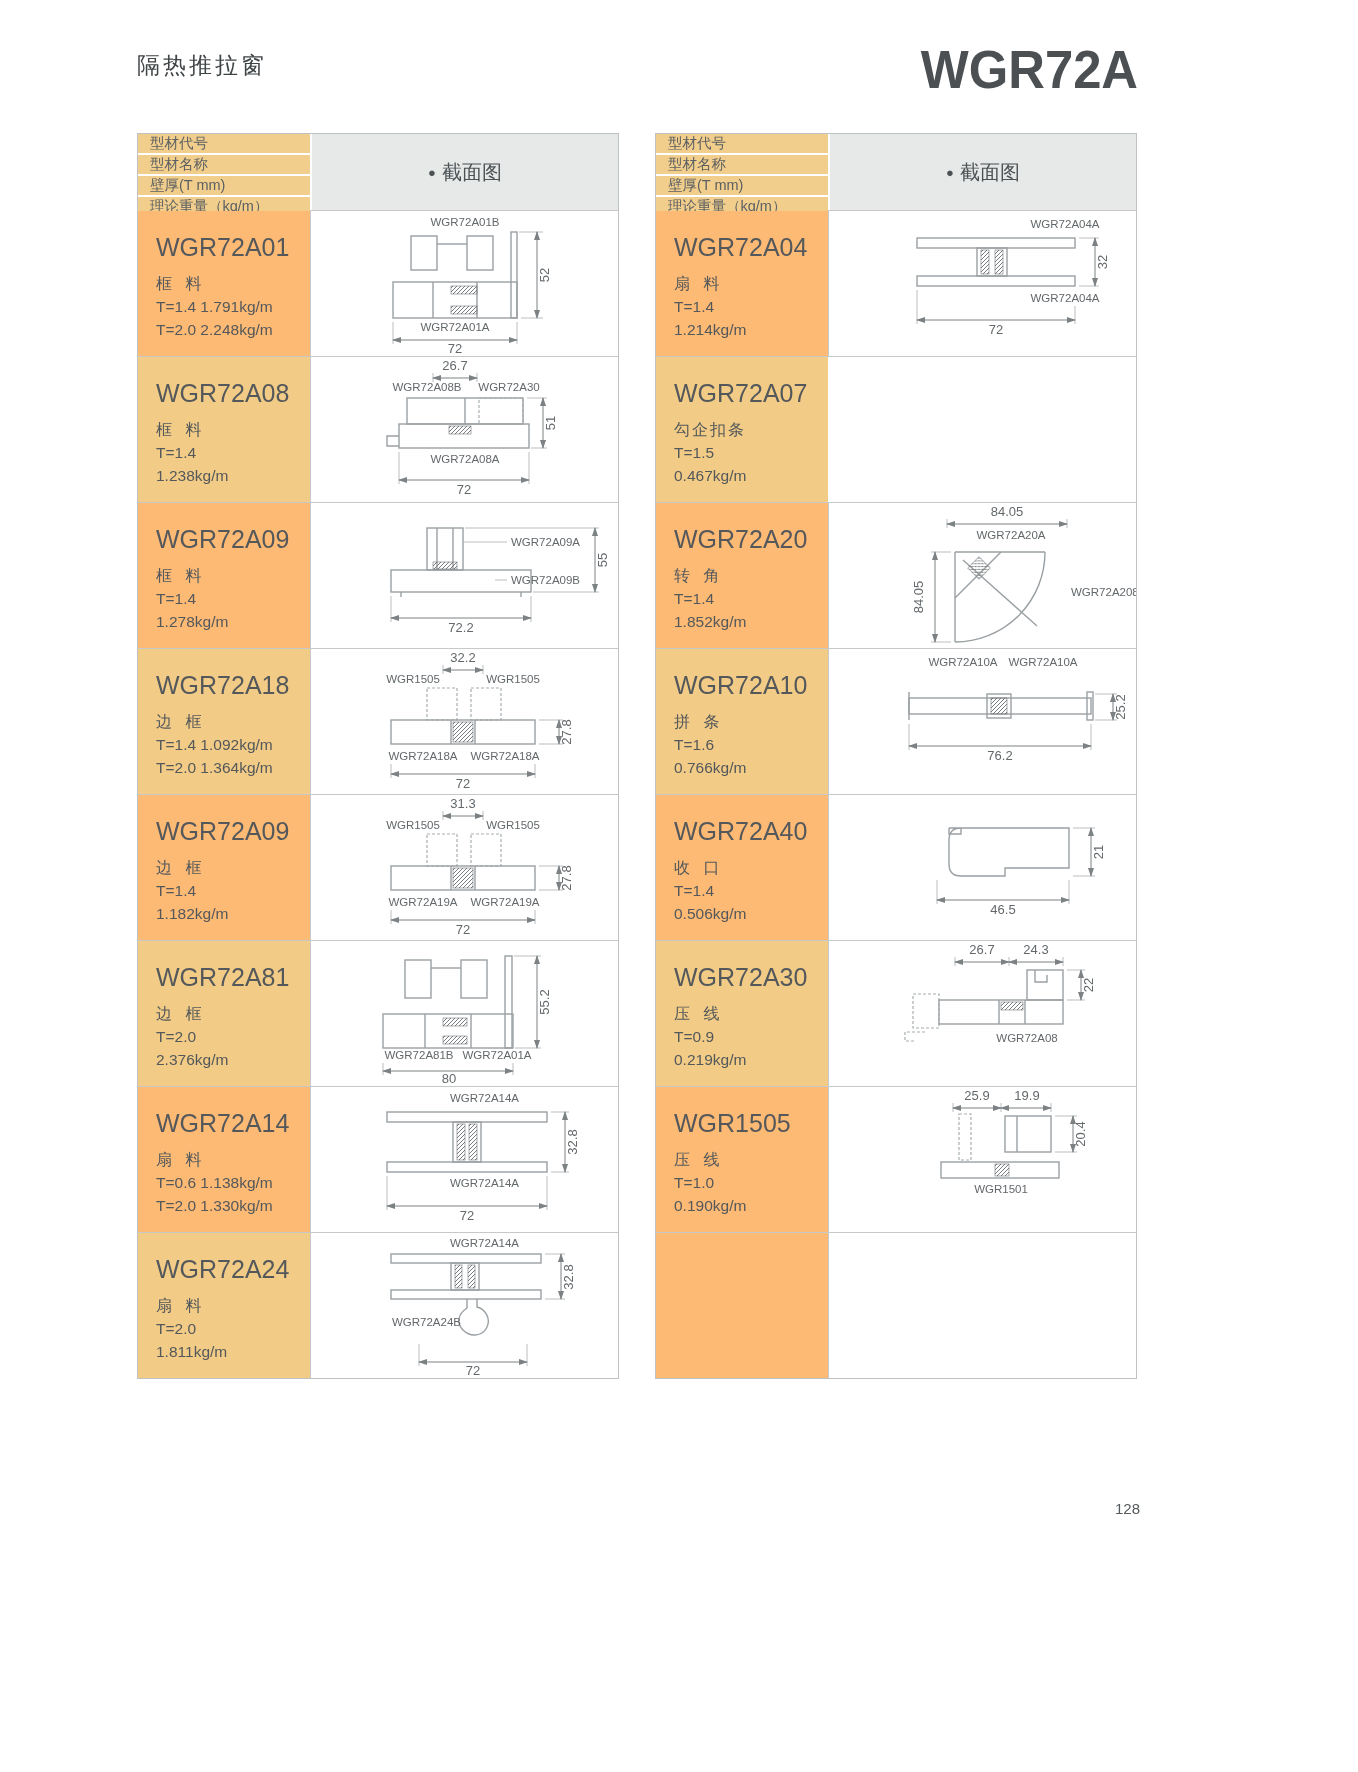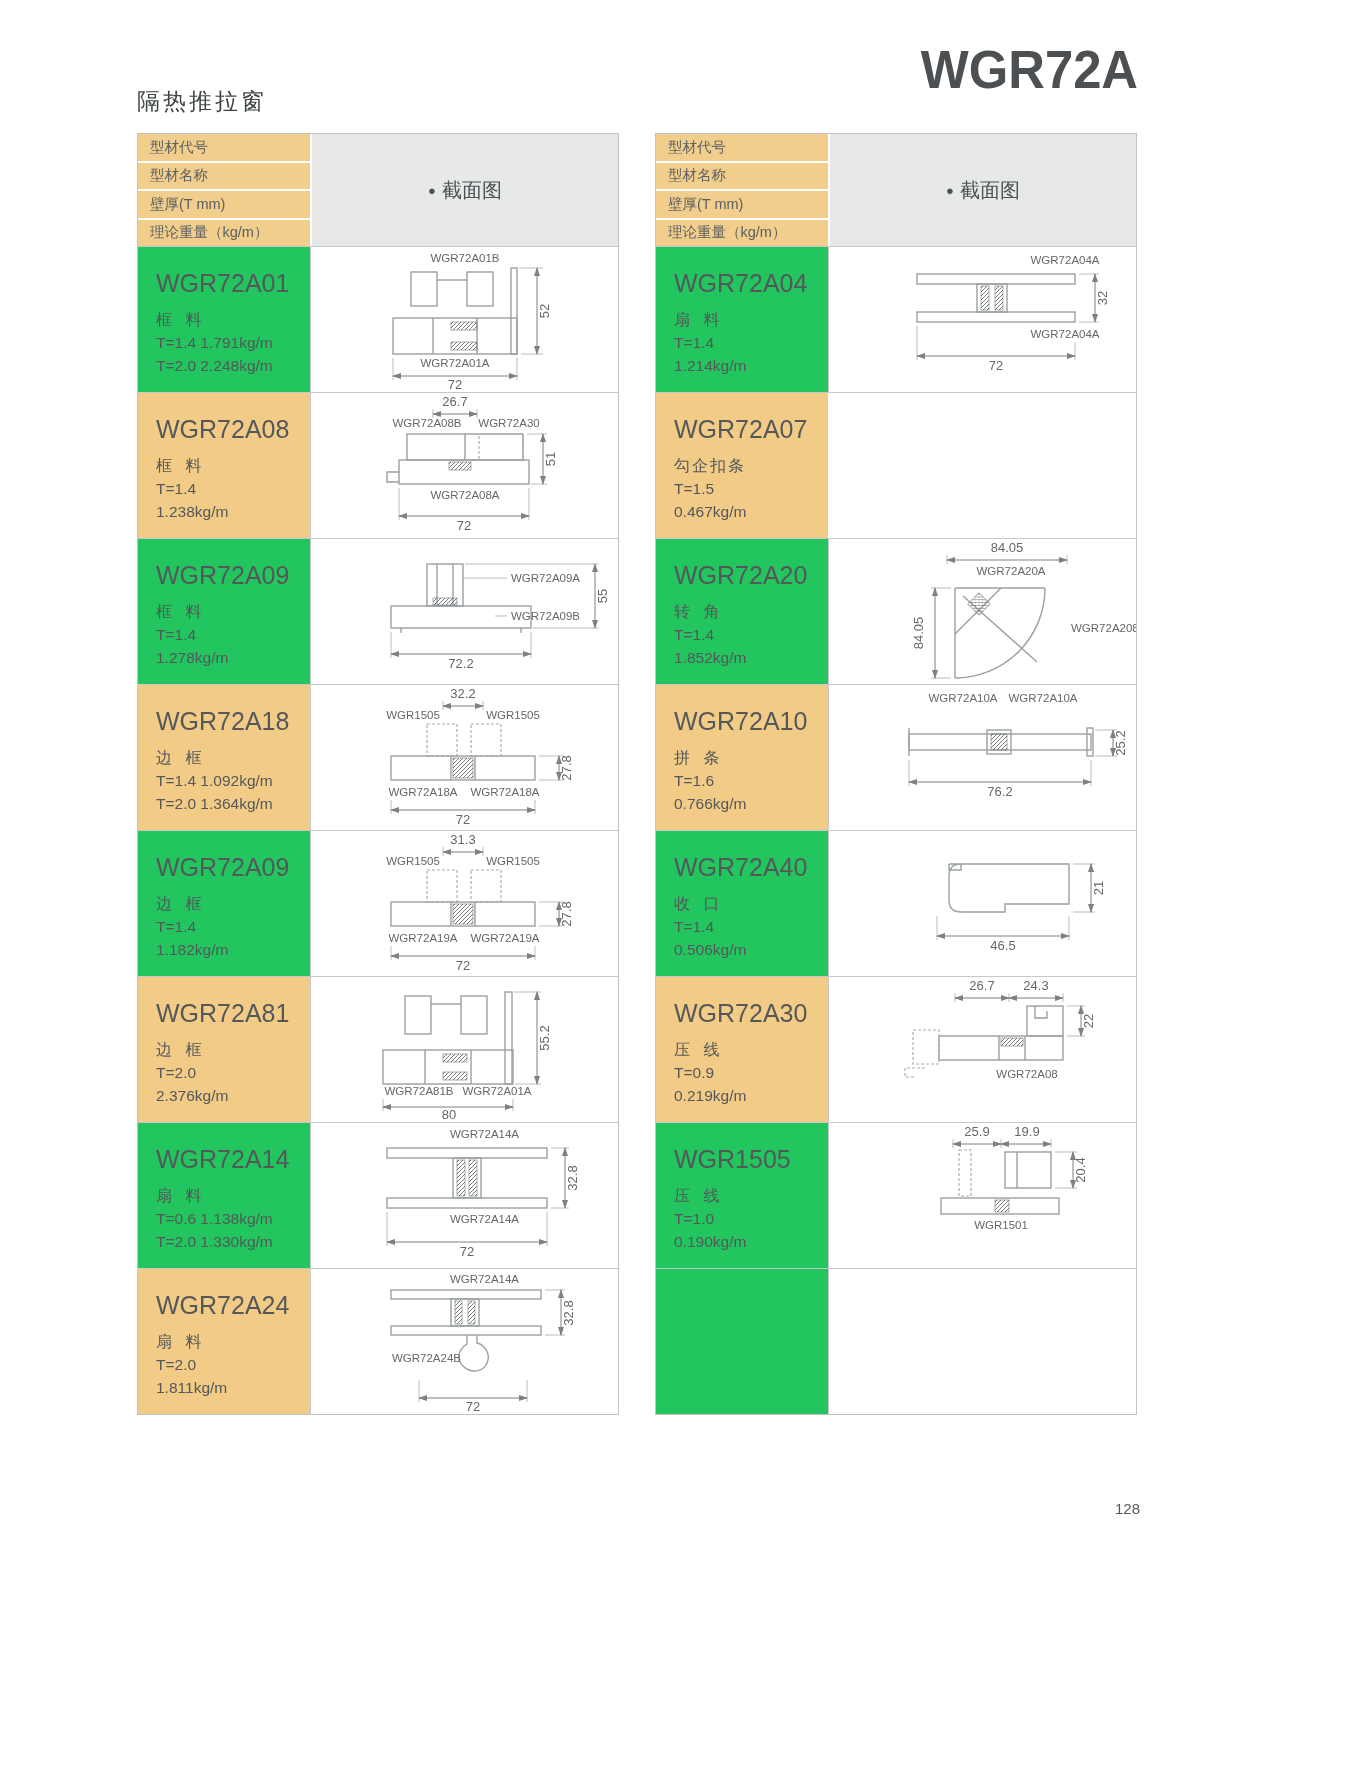--- a/index.html
+++ b/index.html
@@ -1,31 +1,31 @@
 <!DOCTYPE html>
 <html><head>
 <meta charset="utf-8">
 <style>
   html,body{margin:0;padding:0;background:#fff;}
   body{width:1358px;height:1772px;position:relative;font-family:"Liberation Sans","DejaVu Sans",sans-serif;color:#54585b;}
-  .page-title{position:absolute;left:137px;top:50px;font-size:23px;letter-spacing:3px;color:#3f4447;margin-top:36px;}
+  .page-title{position:absolute;left:137px;top:50px;font-size:23px;letter-spacing:3px;color:#3f4447;}
   .model-title{position:absolute;right:220px;top:38px;font-size:54px;font-weight:800;color:#4c5053;letter-spacing:0px;transform:scaleX(.94);transform-origin:right top;}
   .page-number{position:absolute;right:218px;top:1500px;font-size:15px;color:#55595c;}
 
   .tbl{position:absolute;top:133px;width:480px;border:1px solid #bfc2c2;background:#fff;}
   .tbl.left{left:137px;}
   .tbl.right{left:655px;}
-  .thead{display:flex;height:112px;}
+  .thead{display:flex;height:76px;}
   .hlabels{width:172px;display:flex;flex-direction:column;gap:2px;background:#fff;}
   .hlabels .hcell{flex:1;background:#f2ce8c;display:flex;align-items:center;padding-left:12px;font-size:14.5px;color:#5c6063;}
   .hsection{flex:1;background:#e7e9e9;border-left:2px solid #fff;display:flex;align-items:center;justify-content:center;font-size:20px;color:#4c5154;}
   .hsection .bullet{font-size:13px;margin-right:6px;}
   .row{display:flex;height:145px;border-top:1px solid #c6c9c8;}
   .lab{width:172px;box-sizing:border-box;padding:22px 8px 0 18px;display:flex;flex-direction:column;}
-  .lab.g{background:#22c55e;}
+  .lab.g{background:#fdba74;}
   .lab.y{background:#f2cc86;}
   .code{font-size:25px;color:#54585b;}
   .cname{font-size:16px;color:#54585b;letter-spacing:2px;margin-top:12px;font-family:Liberation Mono, monospace;}
   .specs{margin-top:auto;padding-bottom:32px;}
   .spec{font-size:15.5px;color:#54585b;line-height:1.5;}
   .dia{flex:1;background:#fff;border-left:1px solid #c6c9c8;display:flex;align-items:center;justify-content:center;overflow:hidden;}
 
   svg .pf{stroke:#9aa0a3;fill:none;stroke-width:1.4;}
   svg .pfd{stroke:#a8adb0;fill:none;stroke-width:1.2;stroke-dasharray:3,2;}
   svg .dim{stroke:#7c8184;stroke-width:1;fill:none;}

